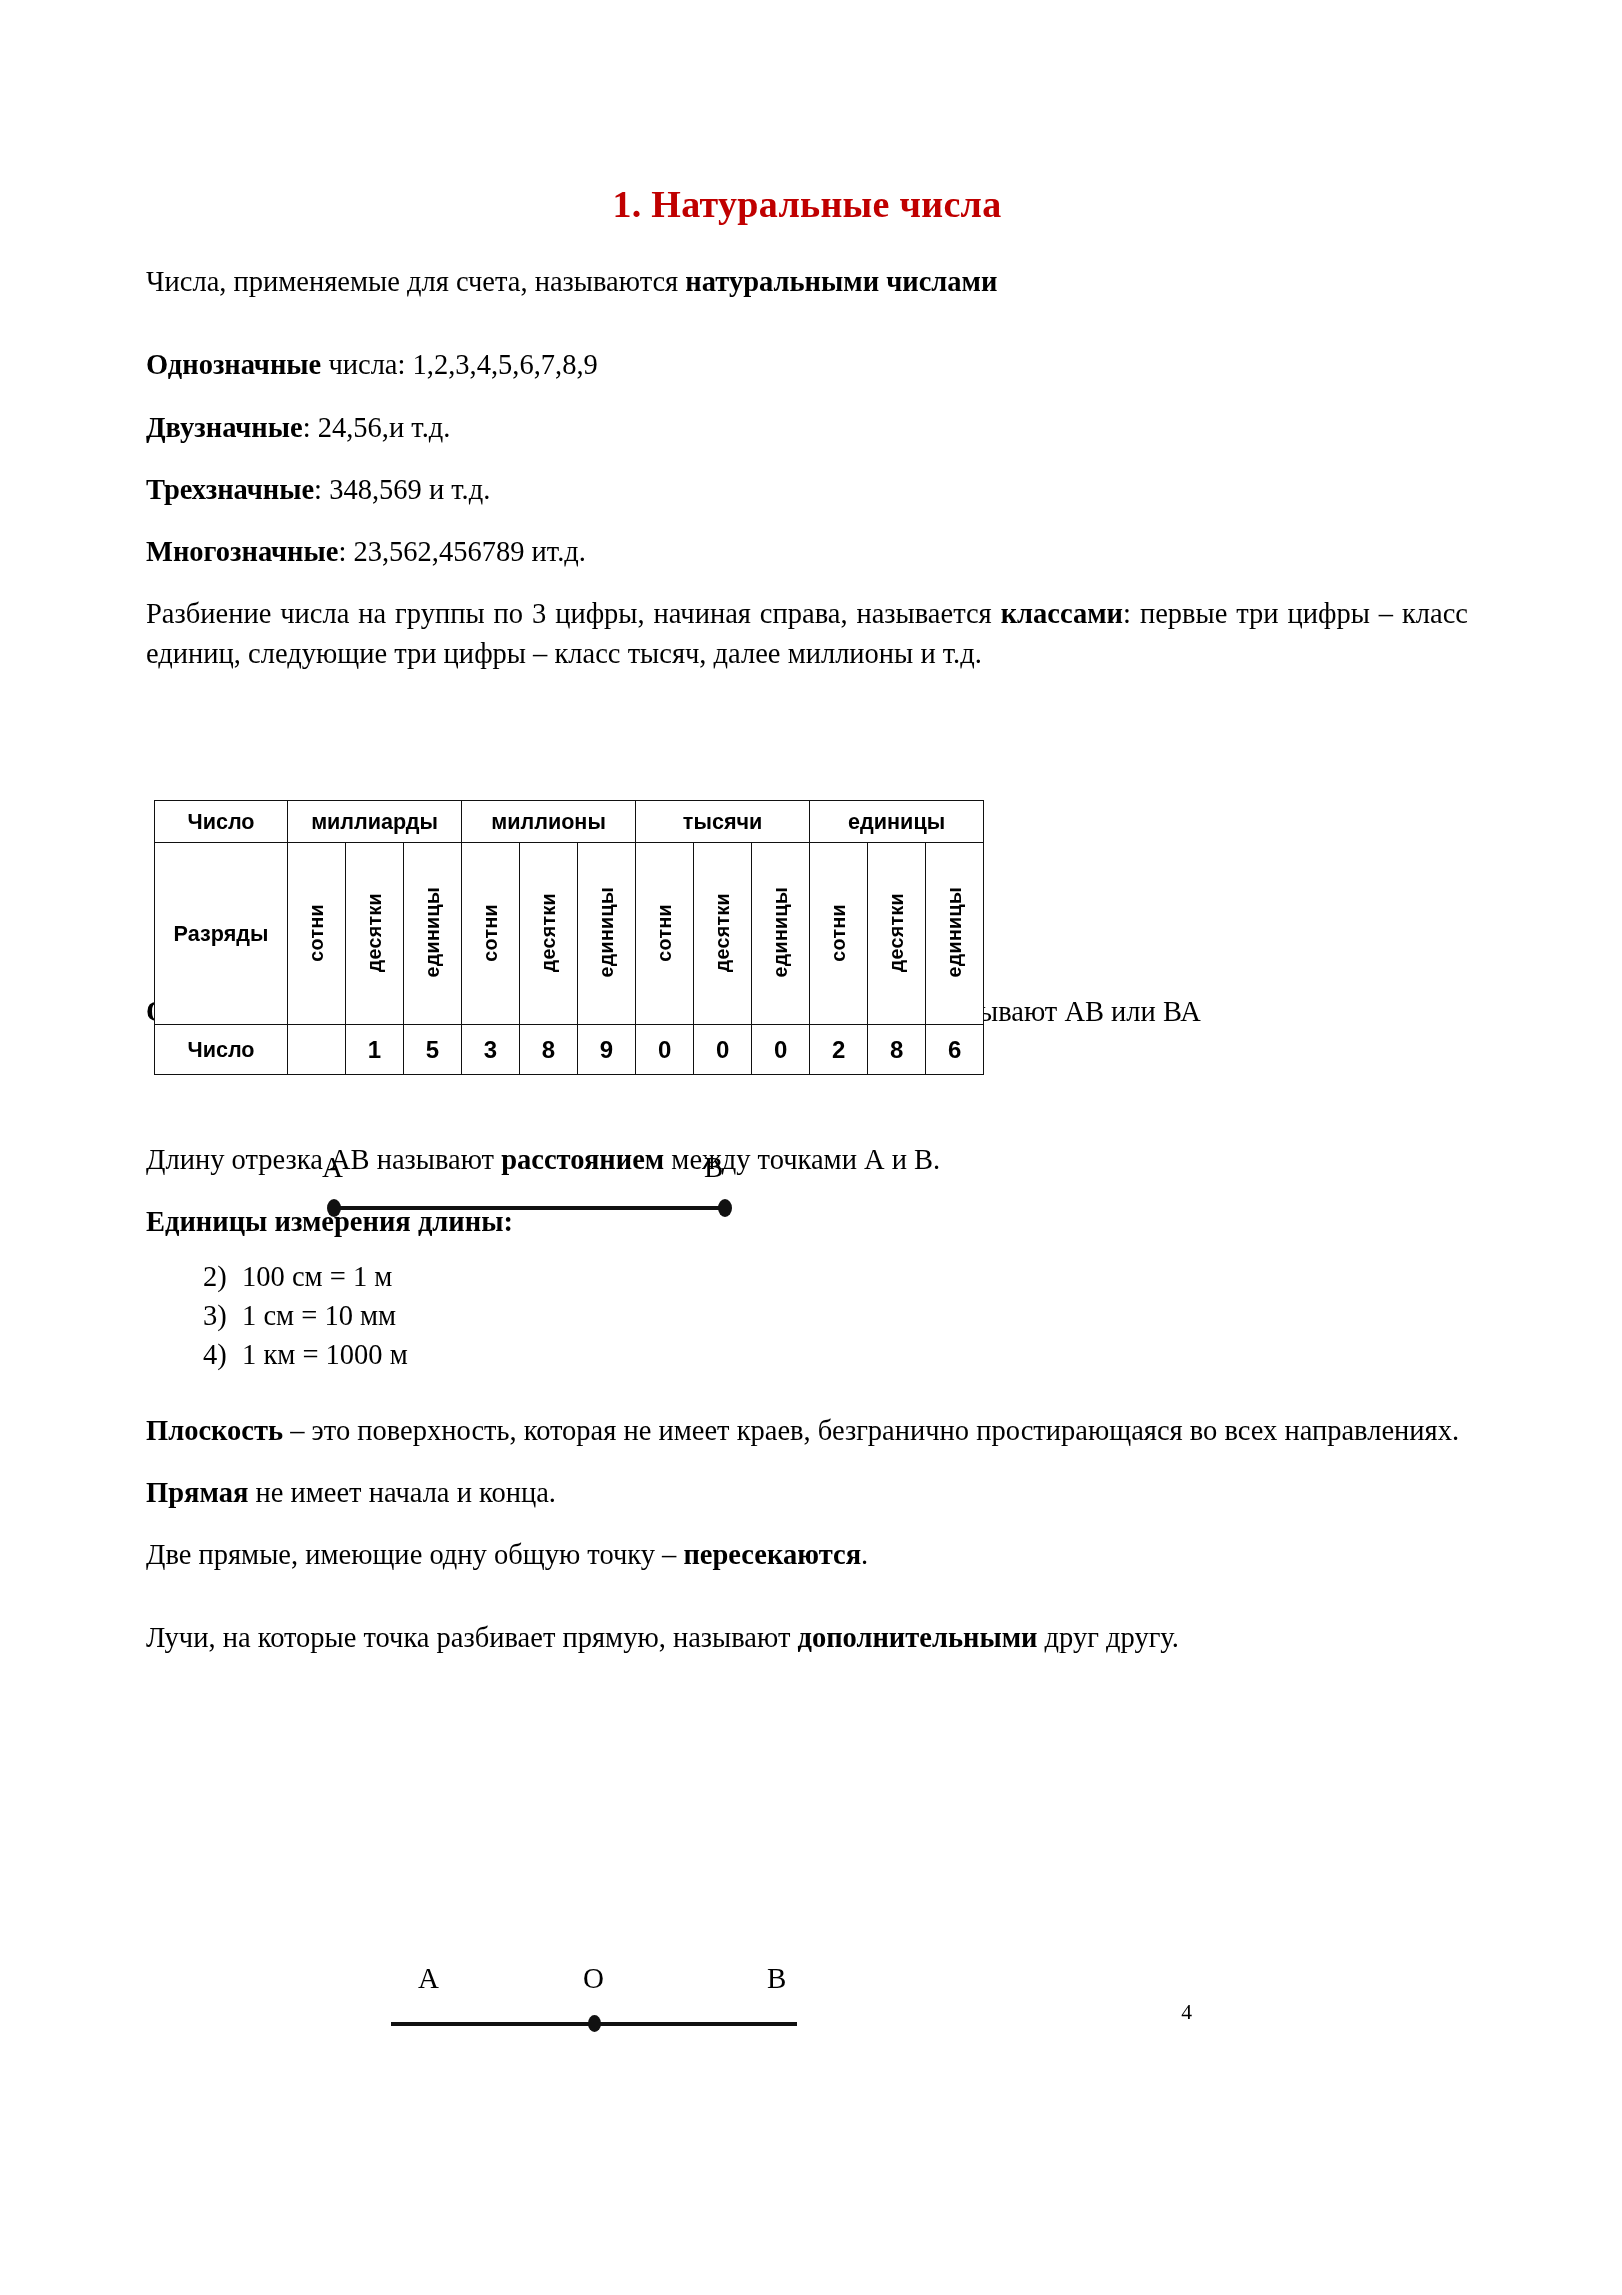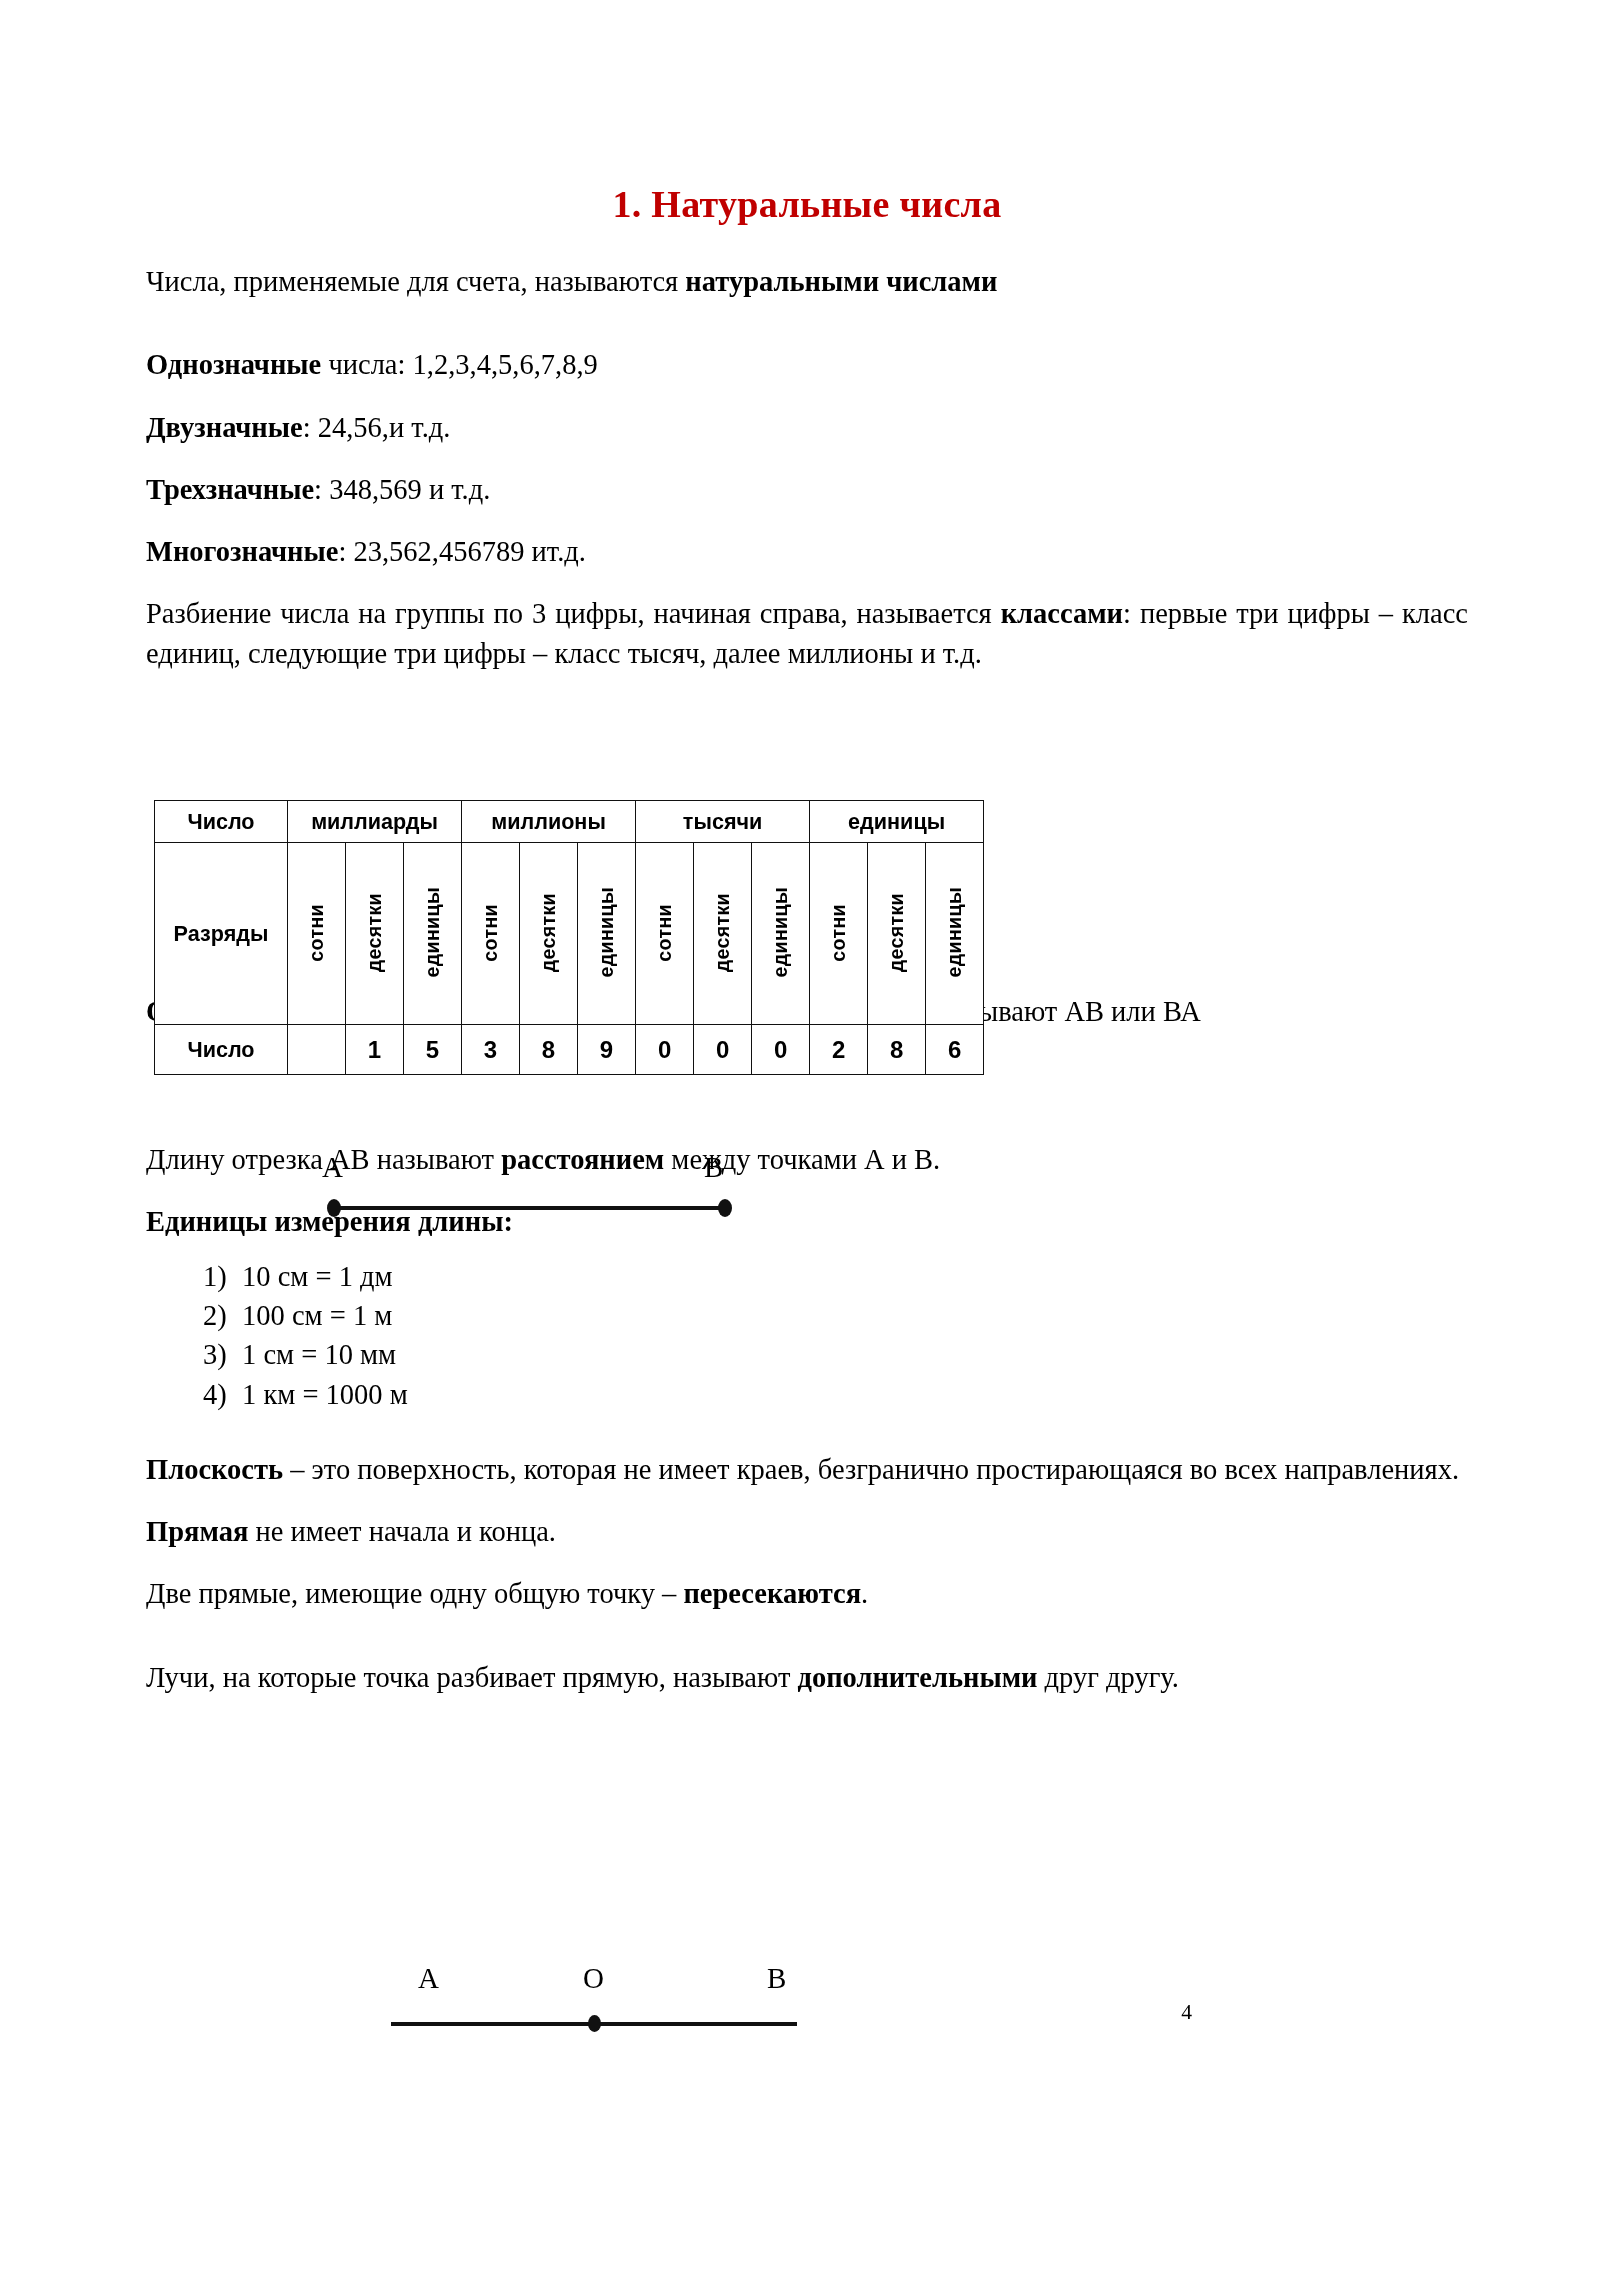--- a/index.html
+++ b/index.html
@@ -239,21 +239,20 @@
 
     <p class="para"><span>Длину отрезка АВ называют </span><span class="b">расстоянием</span><span> между точками А и В.</span></p>
 
     <div class="sp-2"></div>
 
     <p class="para"><span class="b">Единицы измерения длины:</span></p>
 
     <div class="sp-3"></div>
 
     <ol class="units-list">
-      <li><span class="num">1)</span><span>10 см = 1 дм</span></li>
       <li><span class="num">2)</span><span>100 см = 1 м</span></li>
       <li><span class="num">3)</span><span>1 см = 10 мм</span></li>
       <li><span class="num">4)</span><span>1 км = 1000 м</span></li>
     </ol>
 
     <div class="sp-1"></div>
 
     <p class="para justify"><span class="b">Плоскость</span><span> – это поверхность, которая не имеет краев, безгранично простирающаяся во всех направлениях.</span></p>
 
     <div class="sp-2"></div>

